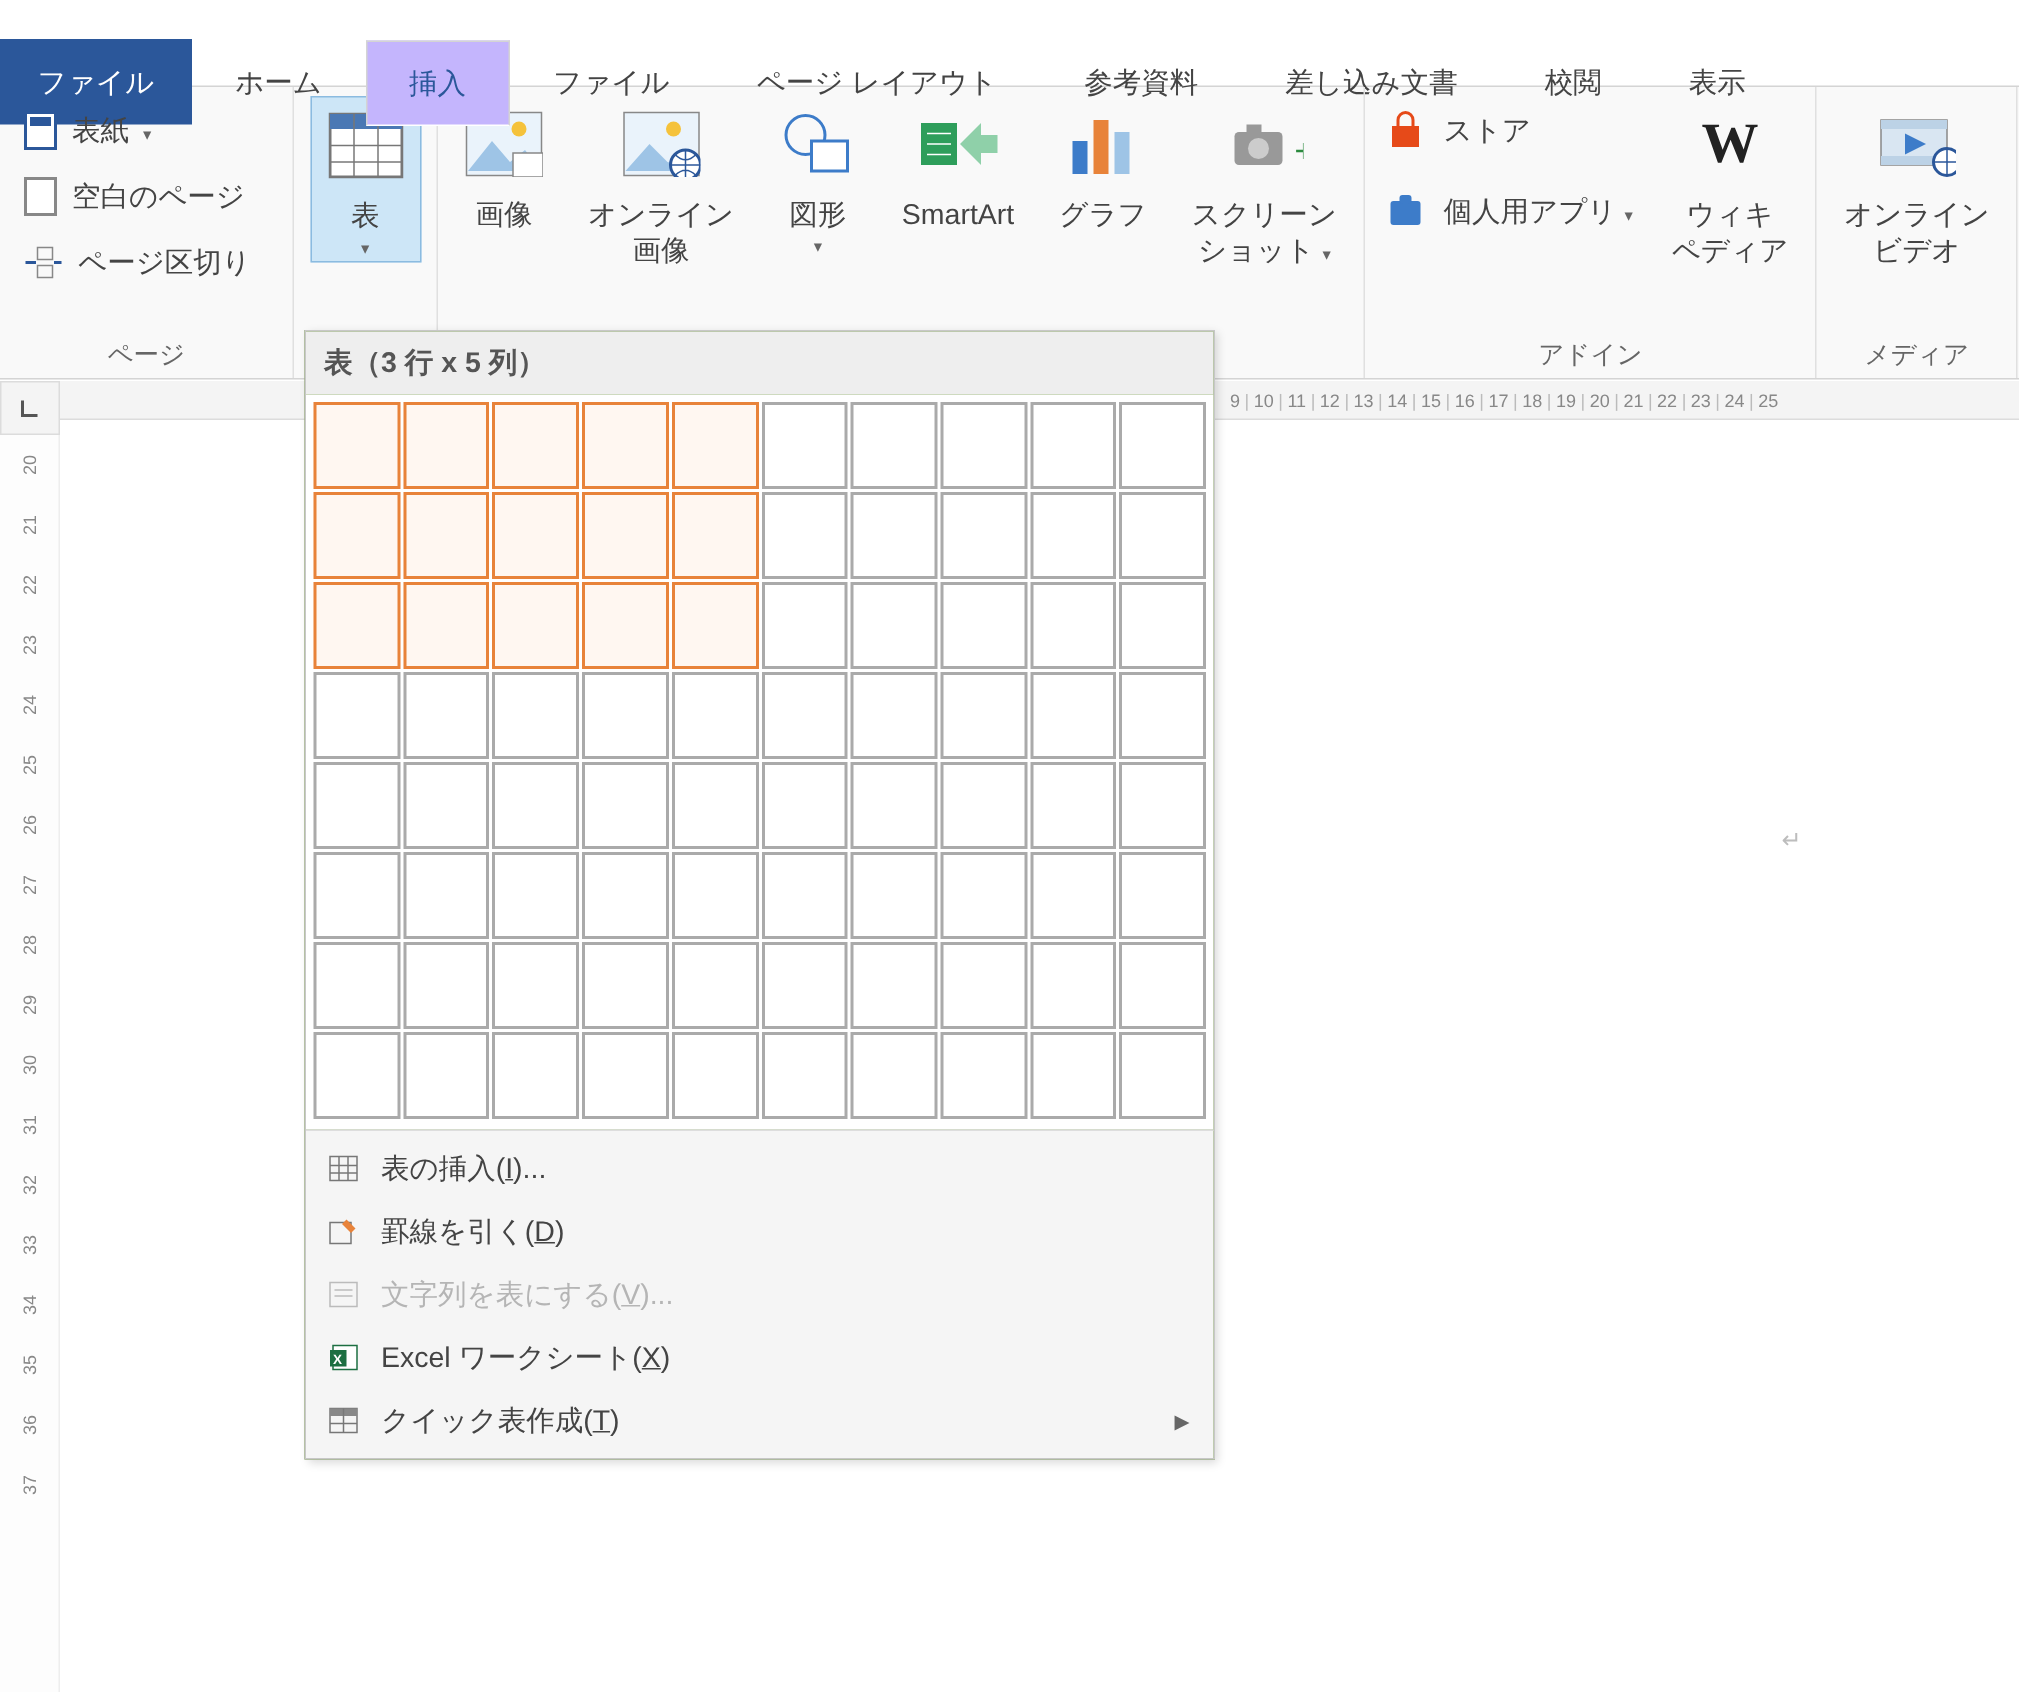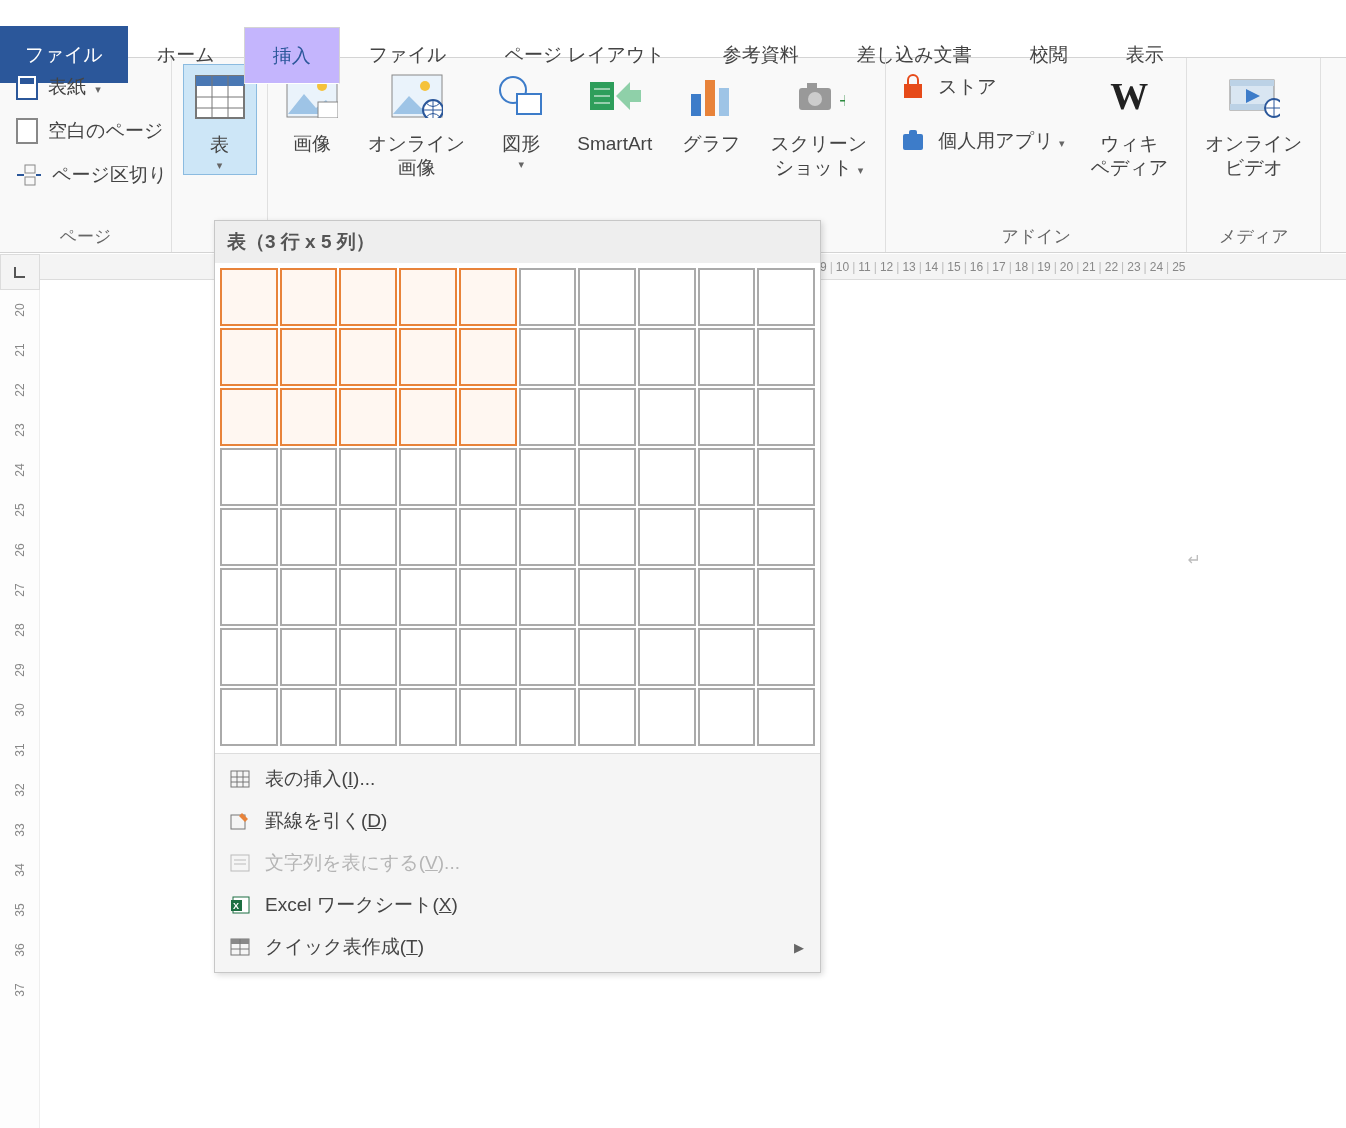--- a/index.html
+++ b/index.html
@@ -147,21 +147,21 @@
     gap: 12px;
     font-size: 19px;
     color: #444;
     cursor: pointer;
     white-space: nowrap;
   }
 
   
   .table-dropdown {
     position: absolute;
-    left: 214px;
+    left: 203px;
     top: 220px;
     width: 607px;
     background: #4d7c0f;
     border: 1px solid #c7c7c7;
     box-shadow: 2px 2px 6px rgba(0,0,0,.15);
     z-index: 10;
   }
   .table-dropdown-header {
     padding: 8px 12px;
     font-size: 19px;
@@ -298,21 +298,21 @@
   <div class="ribbon-tab">ファイル</div>
   <div class="ribbon-tab">ページ レイアウト</div>
   <div class="ribbon-tab">参考資料</div>
   <div class="ribbon-tab">差し込み文書</div>
   <div class="ribbon-tab">校閲</div>
   <div class="ribbon-tab">表示</div>
 </div>
 
 <div class="ribbon-body">
 
-  <div class="ribbon-group" style="width:172px">
+  <div class="ribbon-group" style="width:196px">
     <div class="ribbon-group-content">
       <div class="v-list">
         <div class="small-btn">
           <span>
             <svg width="22" height="26">
                 <rect x="1" y="1" width="20" height="24" fill="#fff" stroke="#2b579a" stroke-width="2"></rect>
                 <rect x="4" y="4" width="14" height="6" fill="#2b579a"></rect>
               </svg>
           </span>
           <span><span>表紙</span> <span class="caret-down"></span></span>

